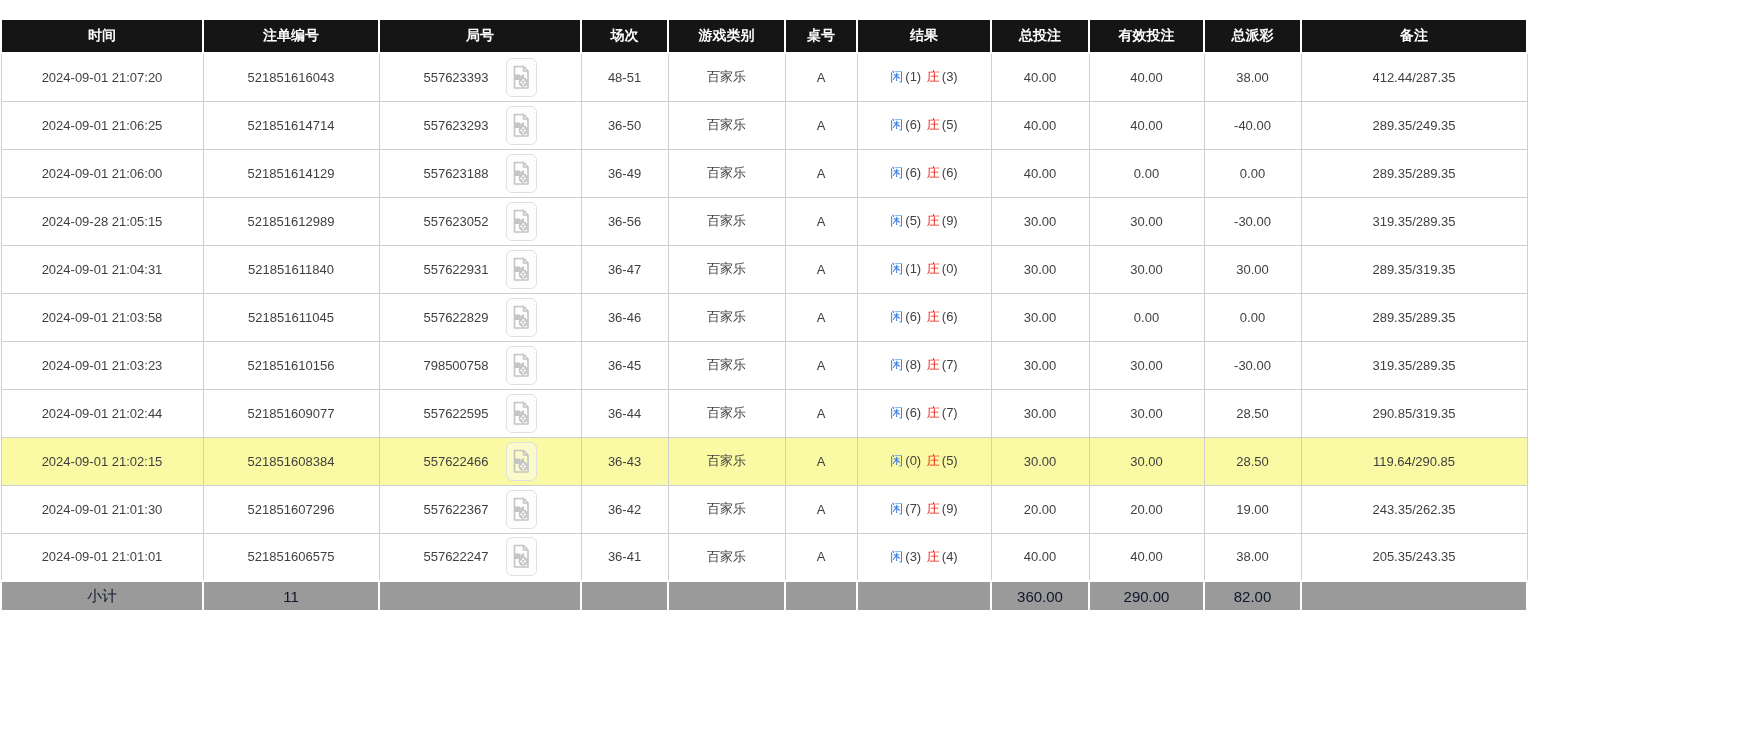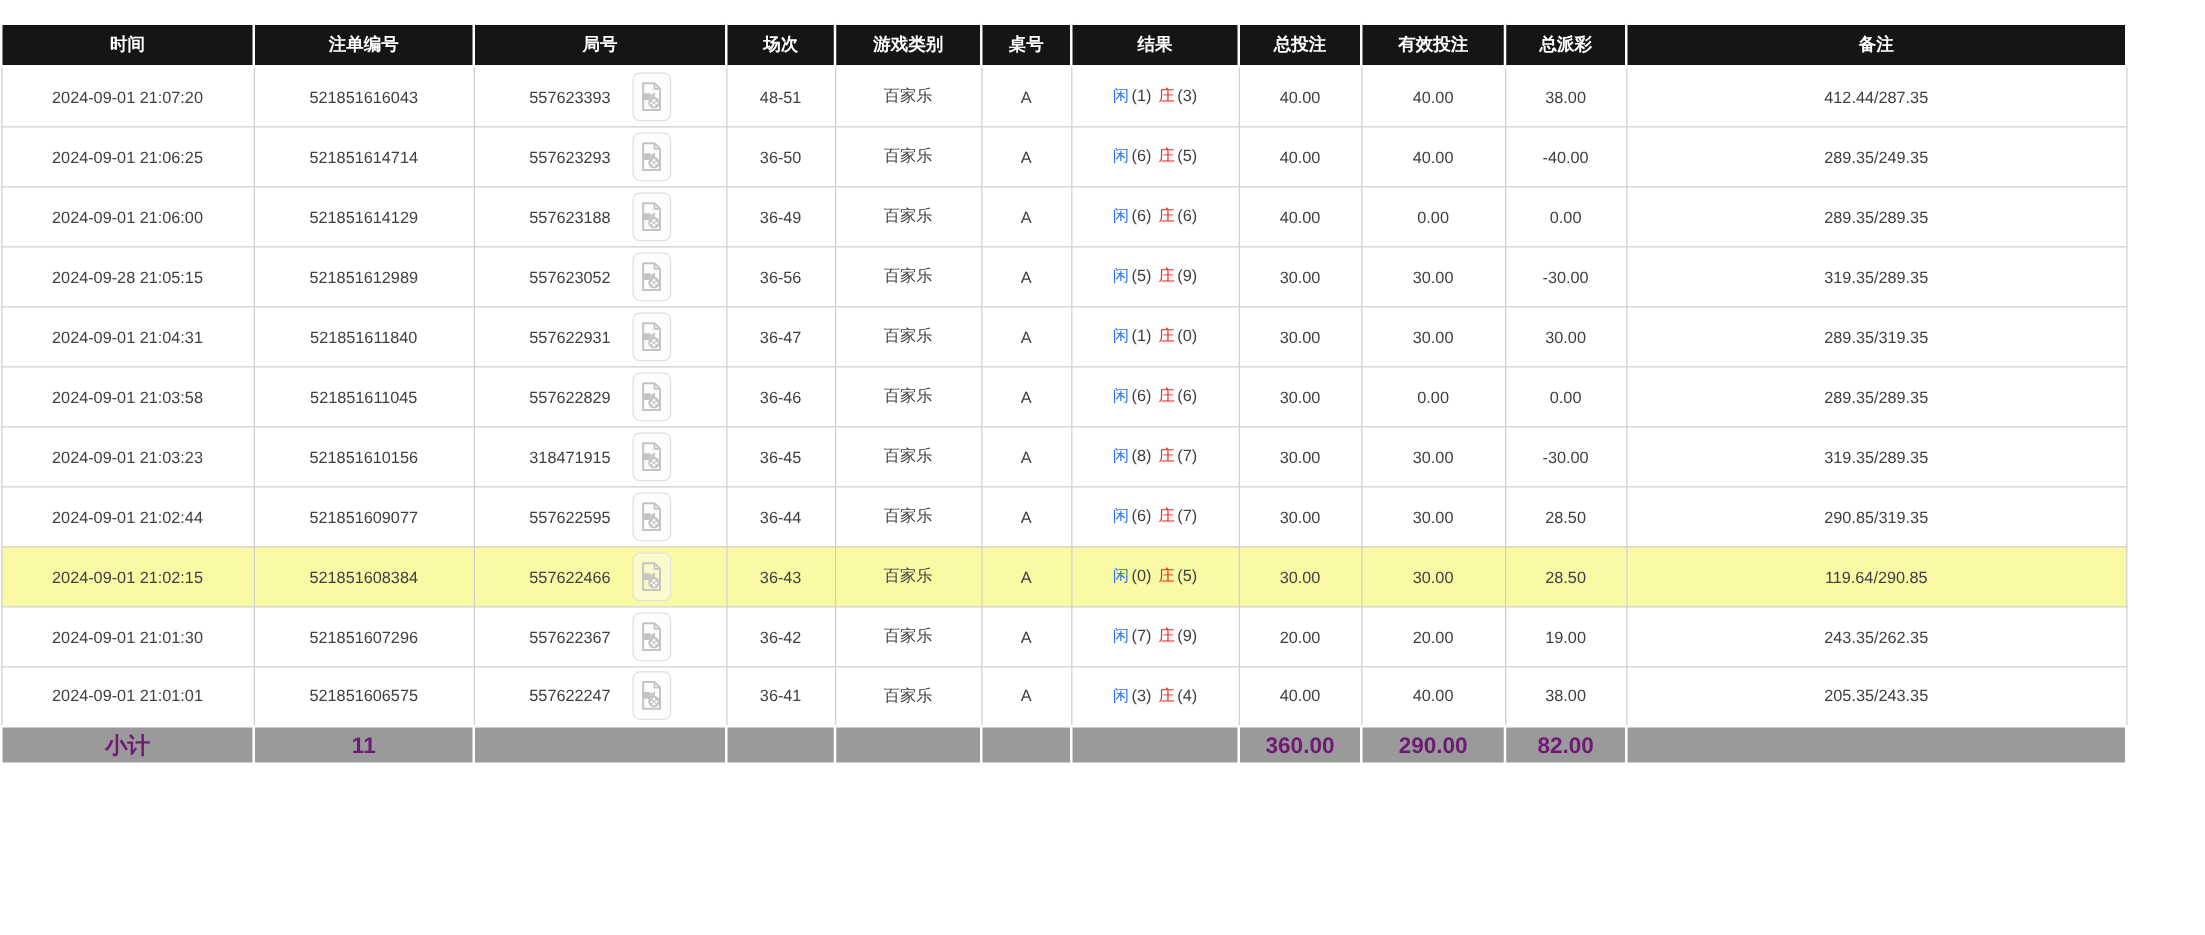--- a/index.html
+++ b/index.html
@@ -12,21 +12,21 @@
     --row-highlight: #fafaa4;
   }
   * { box-sizing: border-box; }
   html, body { margin: 0; padding: 0; background: #fff; }
   body {
     font-family: "Liberation Sans", "DejaVu Sans", sans-serif;
     width: 1764px; height: 748px; overflow: hidden;
   }
   .wrap { padding-top: 18px; }
   table.records {
-    width: 1702px;
+    width: 1528px;
     border-collapse: collapse;
     table-layout: fixed;
   }
   table.records th {
     background: var(--header-bg);
     color: #ffffff;
     font-size: 14px;
     font-weight: bold;
     height: 34px;
     border: 2px solid #ffffff;
@@ -39,25 +39,25 @@
     text-align: center;
     vertical-align: middle;
     font-size: 13px;
     color: var(--text);
     padding: 0 4px;
     background: #ffffff;
   }
   tr.highlight td { background: var(--row-highlight); }
   tr.summary td {
     background: var(--summary-bg);
-    color: #701a75;
-    font-weight: bold;
+    color: #0f172a;
+    font-weight: normal;
     border: 2px solid #ffffff;
     height: 30px;
-    font-size: 18px;
+    font-size: 15px;
   }
   .blue-val { color: var(--blue); }
   .neg { color: var(--red); }
   .p-label { color: var(--blue); }
   .b-label { color: var(--red); }
   .score { color: var(--text); }
   .result-cell span { margin: 0 1px; }
   .round-wrap {
     display: flex; align-items: center; justify-content: center; gap: 17px;
   }
@@ -302,21 +302,21 @@
     <td class="blue-val">30.00</td>
     <td>0.00</td>
     <td>0.00</td>
     <td>289.35/289.35</td>
   </tr>
         <tr>
     <td>2024-09-01 21:03:23</td>
     <td>521851610156</td>
     <td>
       <div class="round-wrap">
-        <span>318471915</span>
+        <span>798500758</span>
         <span class="video-btn">
           <svg width="20" height="25" viewBox="0 0 20 25">
             <path d="M3.5 1.5 h9 l4.5 4.5 v17 h-13.5 z" fill="none" stroke="#c4c4c2" stroke-width="1.6" stroke-linejoin="round"></path>
             <path d="M12.5 1.5 v4.5 h4.5" fill="none" stroke="#c4c4c2" stroke-width="1.4" stroke-linejoin="round"></path>
             <rect x="3" y="9.5" width="6.5" height="5.5" rx="1" fill="#c4c4c2"></rect>
             <path d="M9.5 11 l3.5 -2 v7 l-3.5 -2 z" fill="#c4c4c2"></path>
             <circle cx="12.2" cy="17.2" r="4.6" fill="#c4c4c2"></circle>
             <circle cx="12.2" cy="15.2" r="1.1" fill="#ffffff"></circle>
             <circle cx="10.3" cy="17.4" r="1.1" fill="#ffffff"></circle>
             <circle cx="14.1" cy="17.4" r="1.1" fill="#ffffff"></circle>

